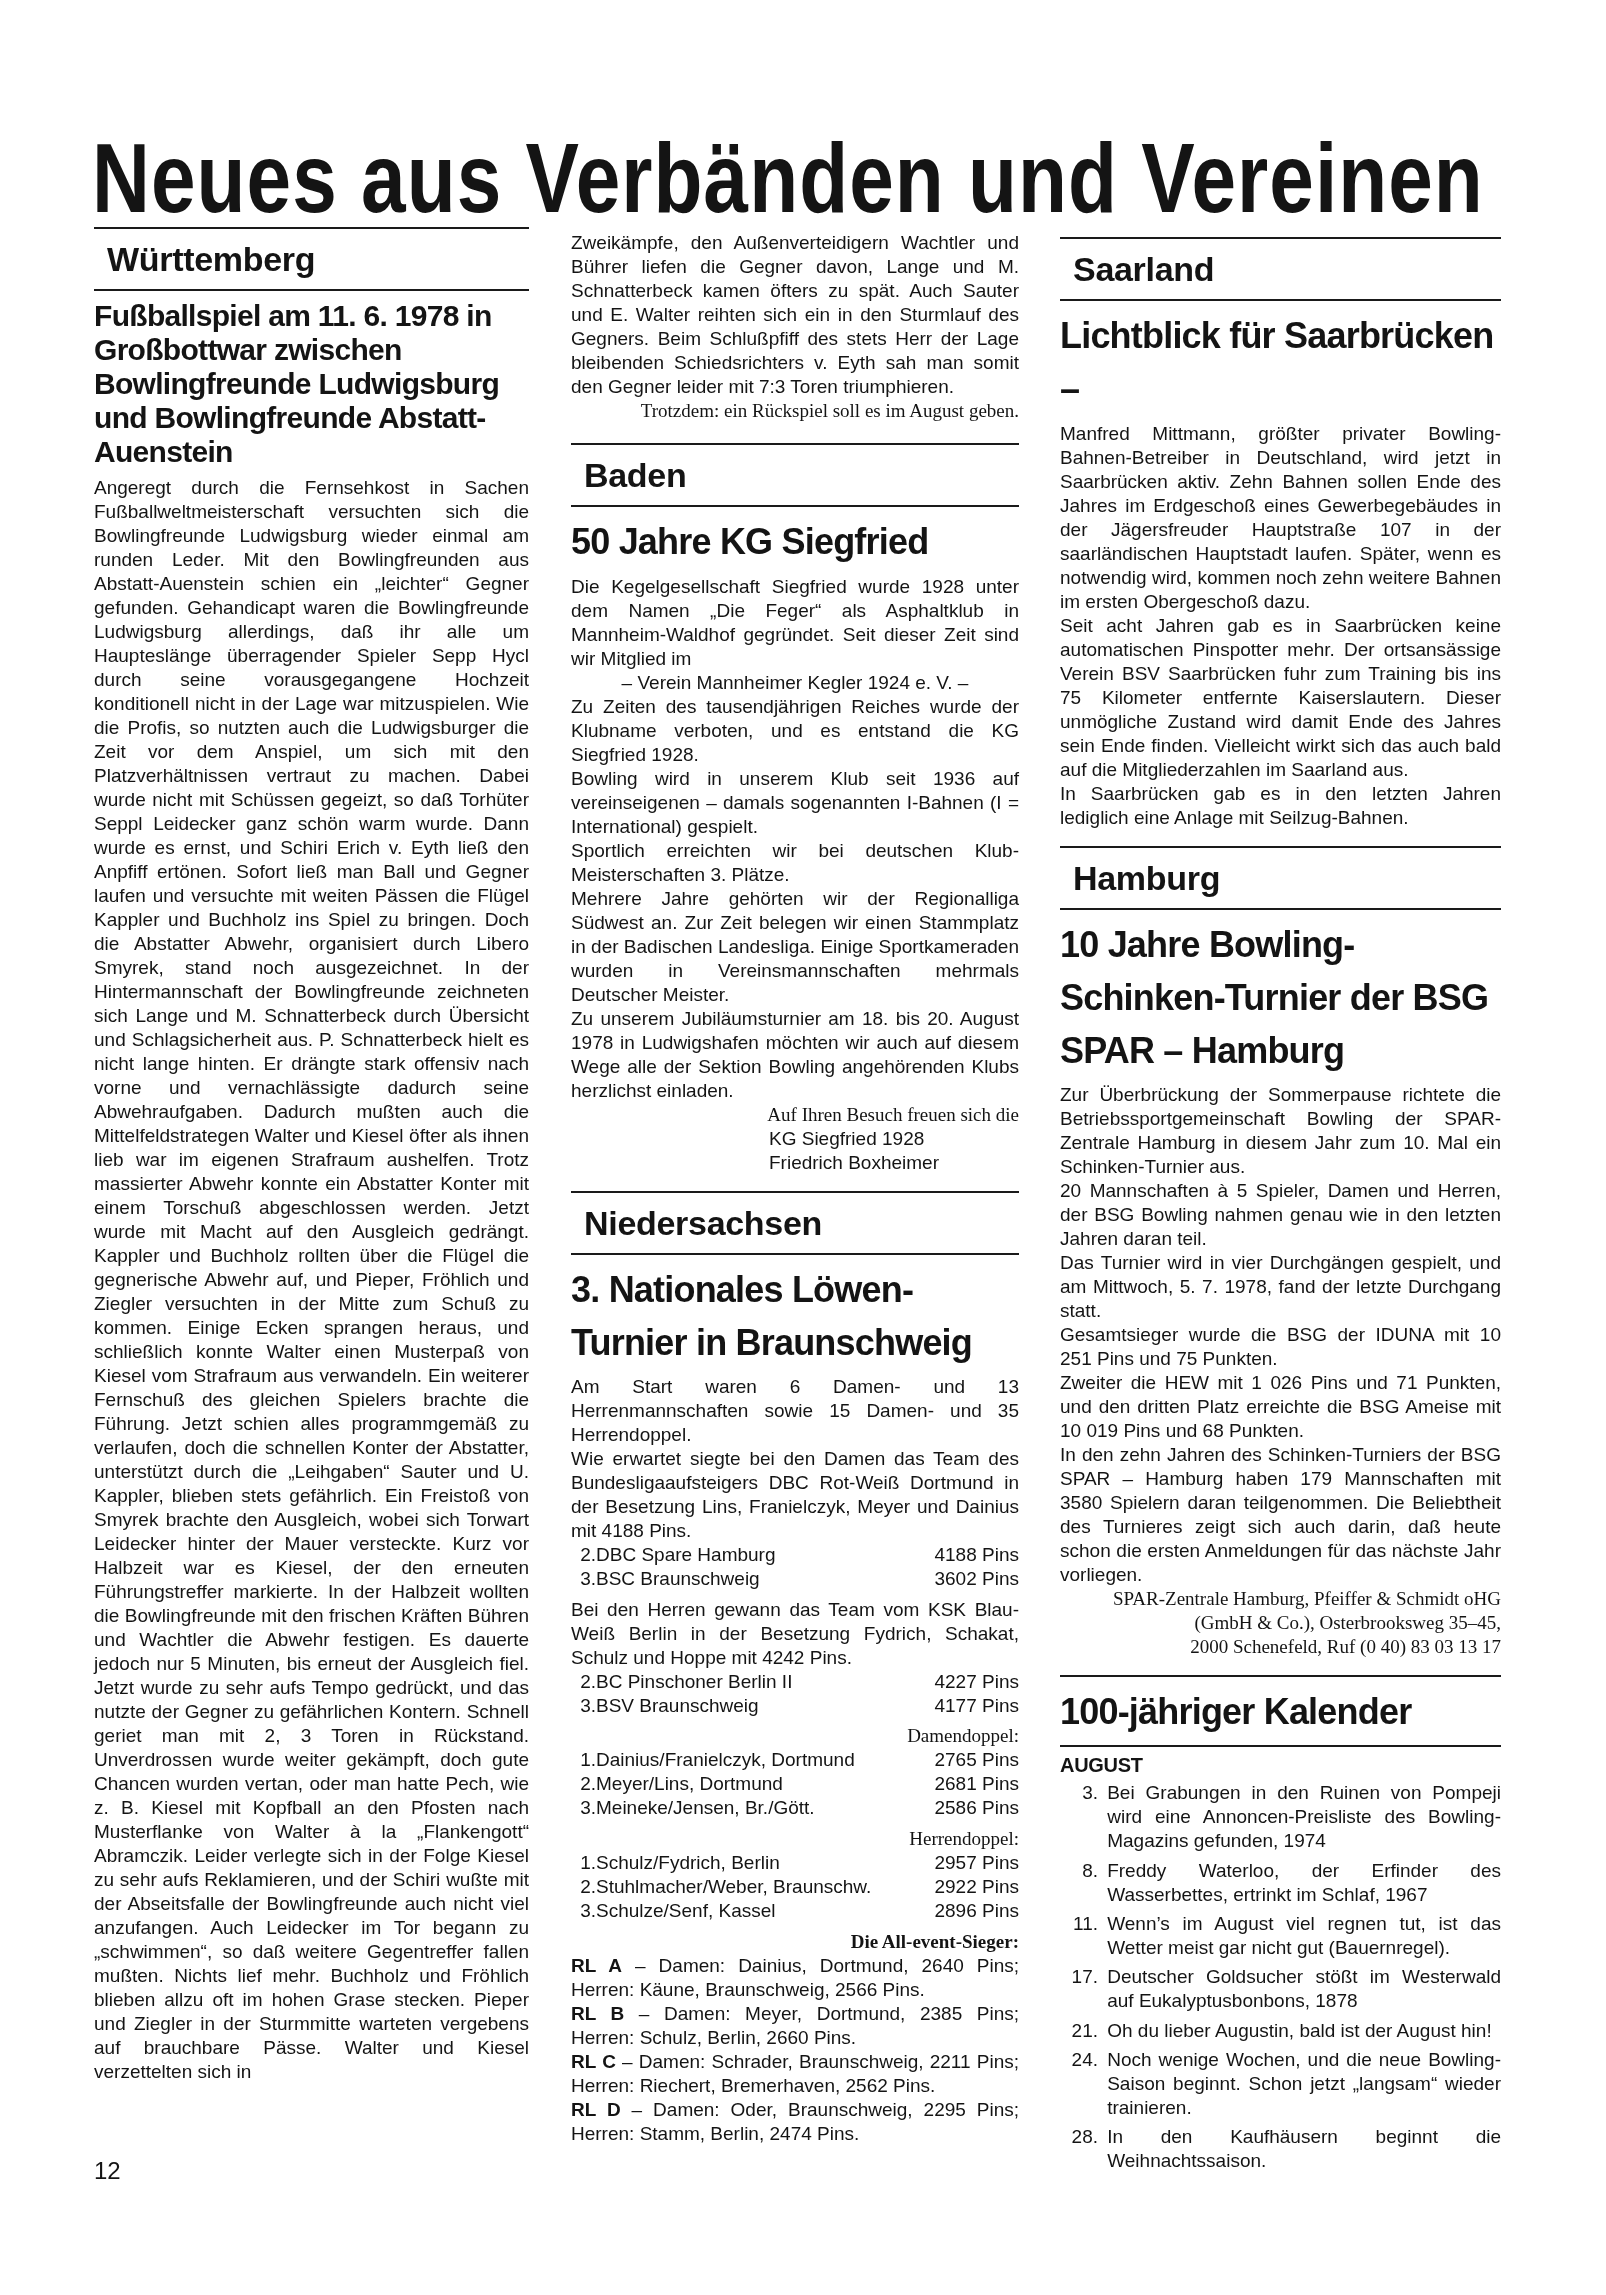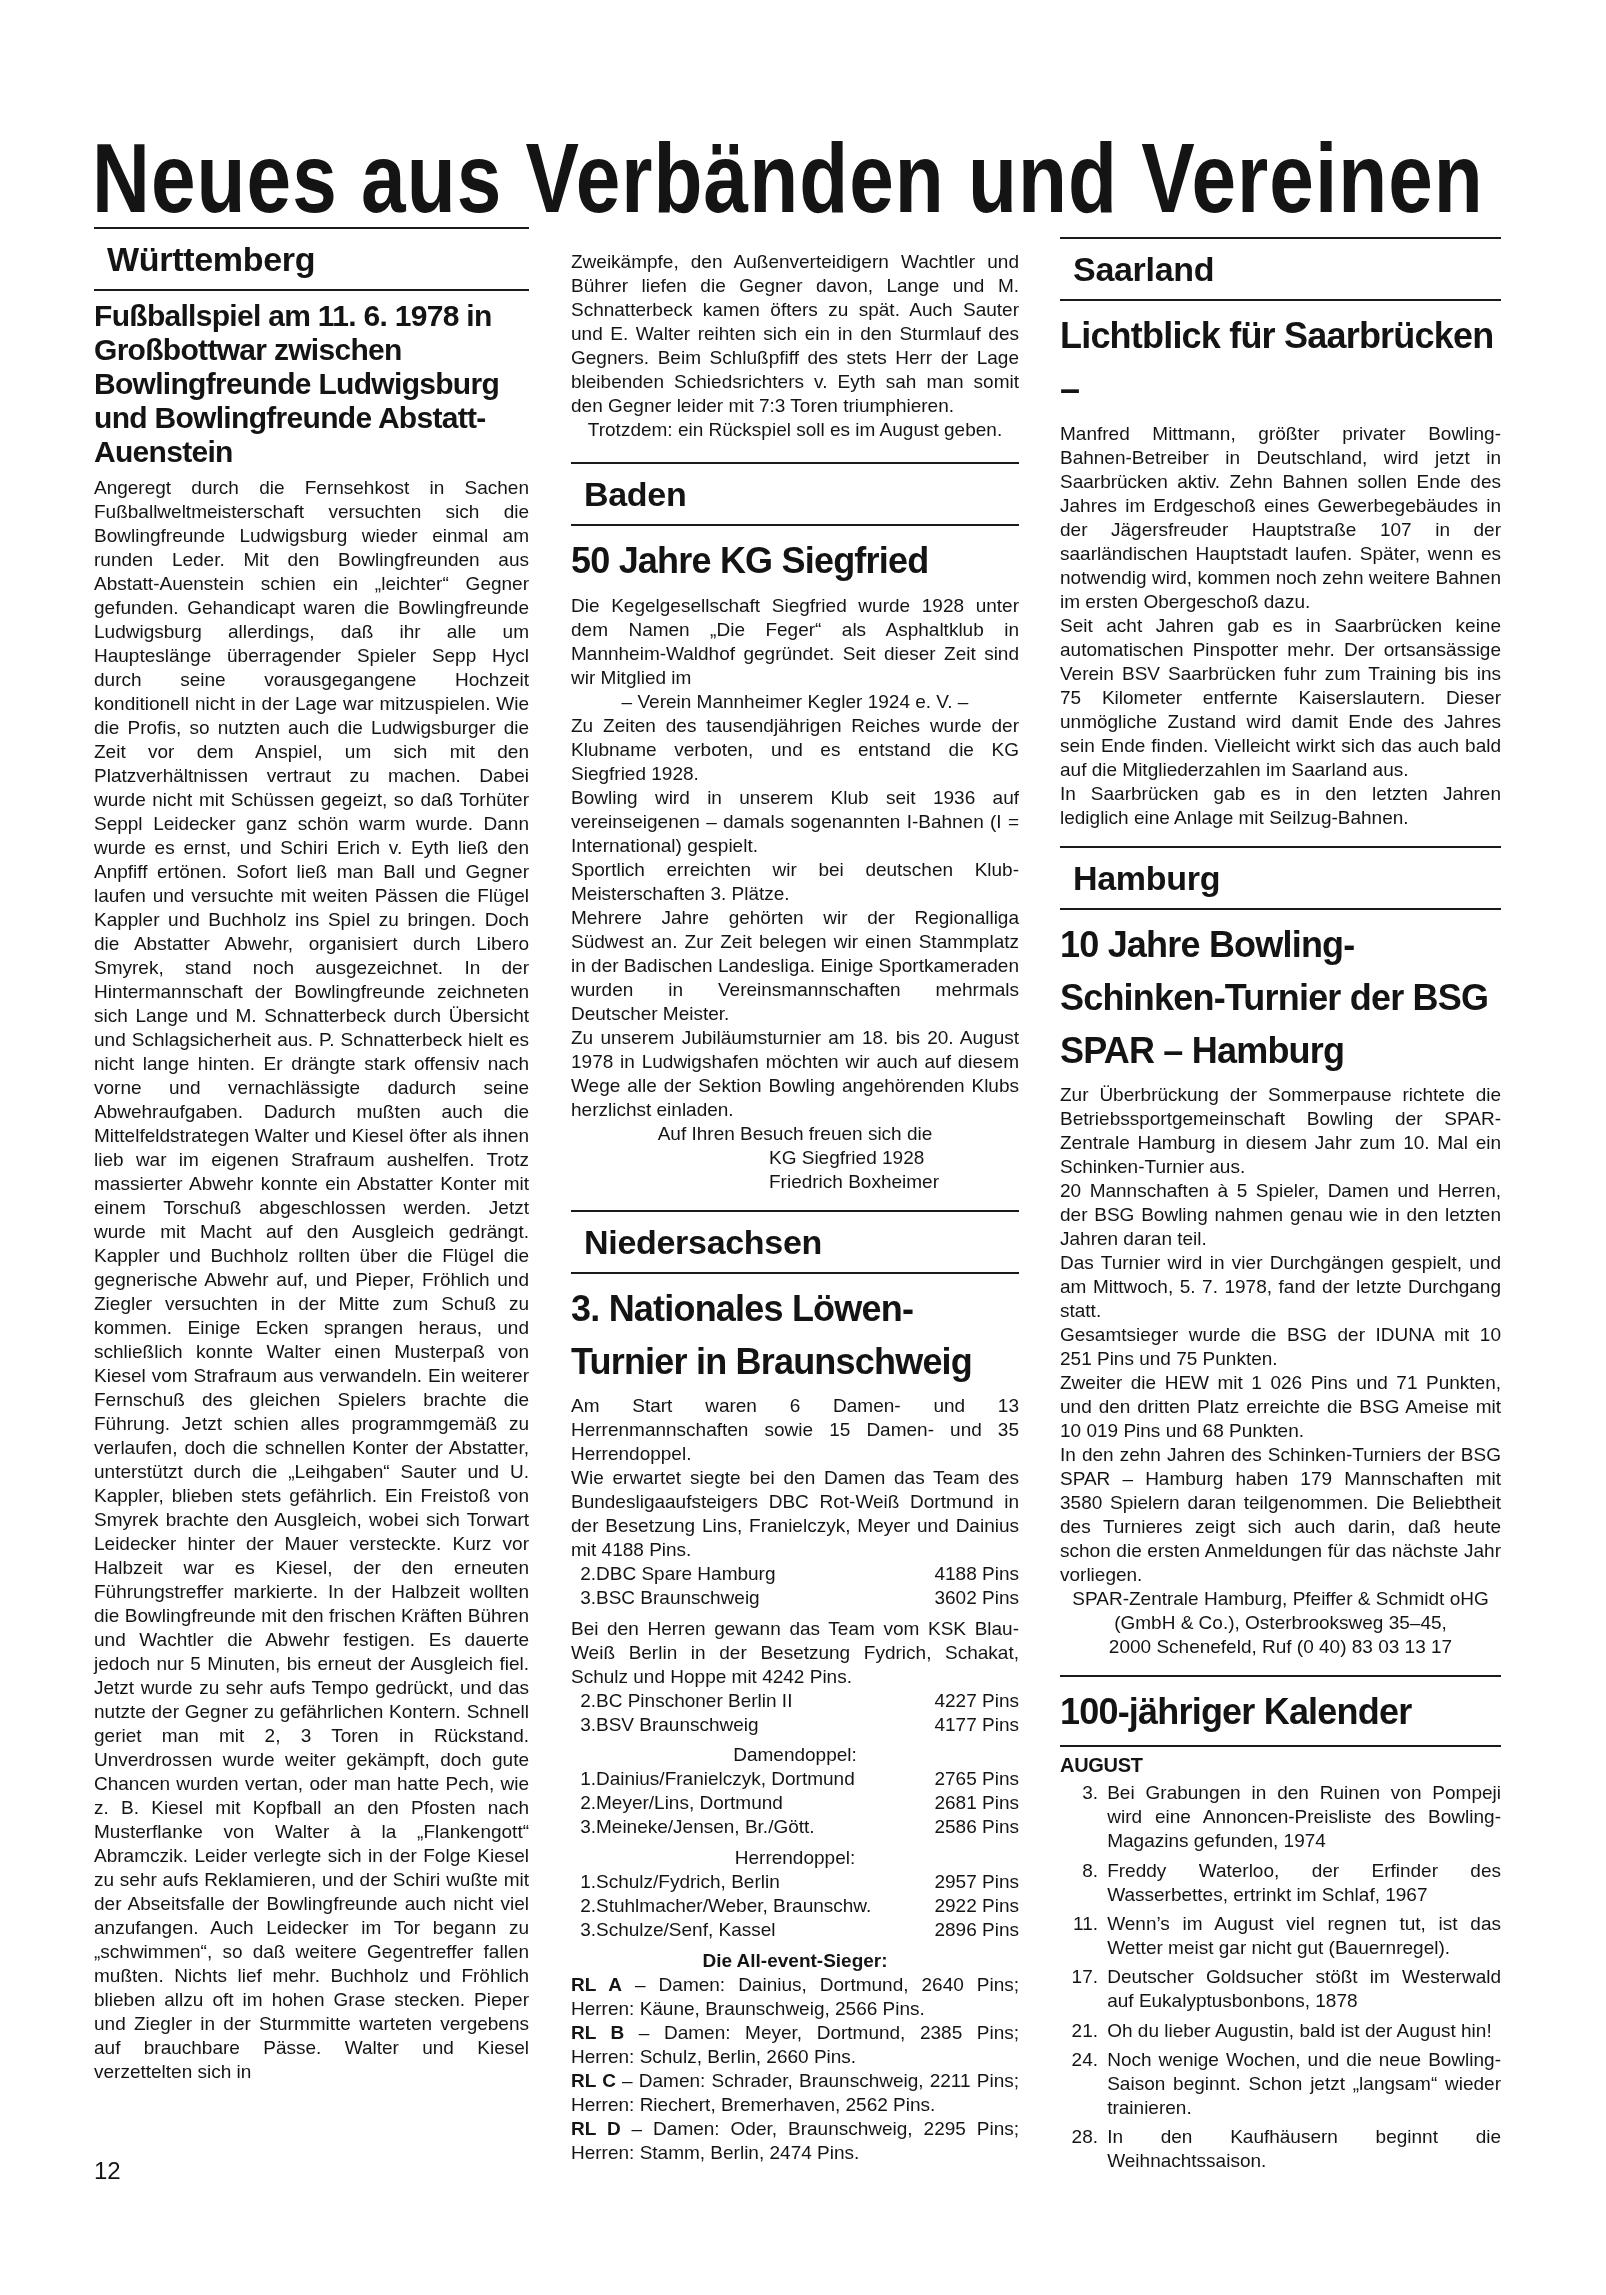--- a/index.html
+++ b/index.html
@@ -25,21 +25,21 @@
   }
   .headline {
     font-weight: bold; font-size: 36px; line-height: 53px;
     margin: 8px 0 6.6px 0; letter-spacing: -0.8px;
   }
   .headline.sm { font-size: 30px; line-height: 34px; letter-spacing: -0.7px; }
   .body p {
     margin: 0; font-size: 19px; line-height: 24px;
     text-align: justify; hyphens: manual;
   }
-  .body p.left { text-align: center; }
+  .body p.left { text-align: right; font-family: Liberation Serif, serif; }
   .body p.center { text-align: center; }
   .sign { padding-left: 198px; font-size: 19px; line-height: 24px; }
   .result-row {
     display: flex; justify-content: space-between;
     font-size: 19px; line-height: 24px; text-align: right;
   }
   .result-row .rank { display: inline-block; width: 25px; }
   .gap { height: 6.6px; }
   .bold { font-weight: bold; margin-top: 24px; }
   .cal-month { font-weight: bold; font-size: 20px; line-height: 24px; margin: 6.6px 0 4px 0; letter-spacing: -0.3px; }
@@ -61,21 +61,21 @@
   <div class="region">Württemberg</div>
   <div class="rule"></div>
   <div class="headline sm">Fußballspiel am 11. 6. 1978 in Großbottwar zwischen Bowlingfreunde Ludwigsburg und Bowlingfreunde Abstatt-Auenstein</div>
   <div class="body">
     <p>Angeregt durch die Fernsehkost in Sachen Fußballweltmeisterschaft versuchten sich die Bowlingfreunde Ludwigsburg wieder einmal am runden Leder. Mit den Bowlingfreunden aus Abstatt-Auenstein schien ein „leichter“ Gegner gefunden. Gehandicapt waren die Bowlingfreunde Ludwigsburg allerdings, daß ihr alle um Haupteslänge überragender Spieler Sepp Hycl durch seine vorausgegangene Hochzeit konditionell nicht in der Lage war mitzuspielen. Wie die Profis, so nutzten auch die Ludwigsburger die Zeit vor dem Anspiel, um sich mit den Platzverhältnissen vertraut zu machen. Dabei wurde nicht mit Schüssen gegeizt, so daß Torhüter Seppl Leidecker ganz schön warm wurde. Dann wurde es ernst, und Schiri Erich v. Eyth ließ den Anpfiff ertönen. Sofort ließ man Ball und Gegner laufen und versuchte mit weiten Pässen die Flügel Kappler und Buchholz ins Spiel zu bringen. Doch die Abstatter Abwehr, organisiert durch Libero Smyrek, stand noch ausgezeichnet. In der Hintermannschaft der Bowlingfreunde zeichneten sich Lange und M. Schnatterbeck durch Übersicht und Schlagsicherheit aus. P. Schnatterbeck hielt es nicht lange hinten. Er drängte stark offensiv nach vorne und vernachlässigte dadurch seine Abwehraufgaben. Dadurch mußten auch die Mittelfeldstrategen Walter und Kiesel öfter als ihnen lieb war im eigenen Strafraum aushelfen. Trotz massierter Abwehr konnte ein Abstatter Konter mit einem Torschuß abgeschlossen werden. Jetzt wurde mit Macht auf den Ausgleich gedrängt. Kappler und Buchholz rollten über die Flügel die gegnerische Abwehr auf, und Pieper, Fröhlich und Ziegler versuchten in der Mitte zum Schuß zu kommen. Einige Ecken sprangen heraus, und schließlich konnte Walter einen Musterpaß von Kiesel vom Strafraum aus verwandeln. Ein weiterer Fernschuß des gleichen Spielers brachte die Führung. Jetzt schien alles programmgemäß zu verlaufen, doch die schnellen Konter der Abstatter, unterstützt durch die „Leihgaben“ Sauter und U. Kappler, blieben stets gefährlich. Ein Freistoß von Smyrek brachte den Ausgleich, wobei sich Torwart Leidecker hinter der Mauer versteckte. Kurz vor Halbzeit war es Kiesel, der den erneuten Führungstreffer markierte. In der Halbzeit wollten die Bowlingfreunde mit den frischen Kräften Bühren und Wachtler die Abwehr festigen. Es dauerte jedoch nur 5 Minuten, bis erneut der Ausgleich fiel. Jetzt wurde zu sehr aufs Tempo gedrückt, und das nutzte der Gegner zu gefährlichen Kontern. Schnell geriet man mit 2, 3 Toren in Rückstand. Unverdrossen wurde weiter gekämpft, doch gute Chancen wurden vertan, oder man hatte Pech, wie z. B. Kiesel mit Kopfball an den Pfosten nach Musterflanke von Walter à la „Flankengott“ Abramczik. Leider verlegte sich in der Folge Kiesel zu sehr aufs Reklamieren, und der Schiri wußte mit der Abseitsfalle der Bowlingfreunde auch nicht viel anzufangen. Auch Leidecker im Tor begann zu „schwimmen“, so daß weitere Gegentreffer fallen mußten. Nichts lief mehr. Buchholz und Fröhlich blieben allzu oft im hohen Grase stecken. Pieper und Ziegler in der Sturmmitte warteten vergebens auf brauchbare Pässe. Walter und Kiesel verzettelten sich in</p>
   </div>
 </div>
 
 <div class="col" id="col2">
   <div class="body">
-    <p style="margin-top:23px">Zweikämpfe, den Außenverteidigern Wachtler und Bührer liefen die Gegner davon, Lange und M. Schnatterbeck kamen öfters zu spät. Auch Sauter und E. Walter reihten sich ein in den Sturmlauf des Gegners. Beim Schlußpfiff des stets Herr der Lage bleibenden Schiedsrichters v. Eyth sah man somit den Gegner leider mit 7:3 Toren triumphieren.</p>
+    <p style="margin-top:4px">Zweikämpfe, den Außenverteidigern Wachtler und Bührer liefen die Gegner davon, Lange und M. Schnatterbeck kamen öfters zu spät. Auch Sauter und E. Walter reihten sich ein in den Sturmlauf des Gegners. Beim Schlußpfiff des stets Herr der Lage bleibenden Schiedsrichters v. Eyth sah man somit den Gegner leider mit 7:3 Toren triumphieren.</p>
     <p class="left">Trotzdem: ein Rückspiel soll es im August geben.</p>
   </div>
 
   <div style="height:20px"></div>
   <div class="rule"></div>
   <div class="region">Baden</div>
   <div class="rule"></div>
   <div class="headline">50 Jahre KG Siegfried</div>
   <div class="body">
     <p>Die Kegelgesellschaft Siegfried wurde 1928 unter dem Namen „Die Feger“ als Asphaltklub in Mannheim-Waldhof gegründet. Seit dieser Zeit sind wir Mitglied im</p>

